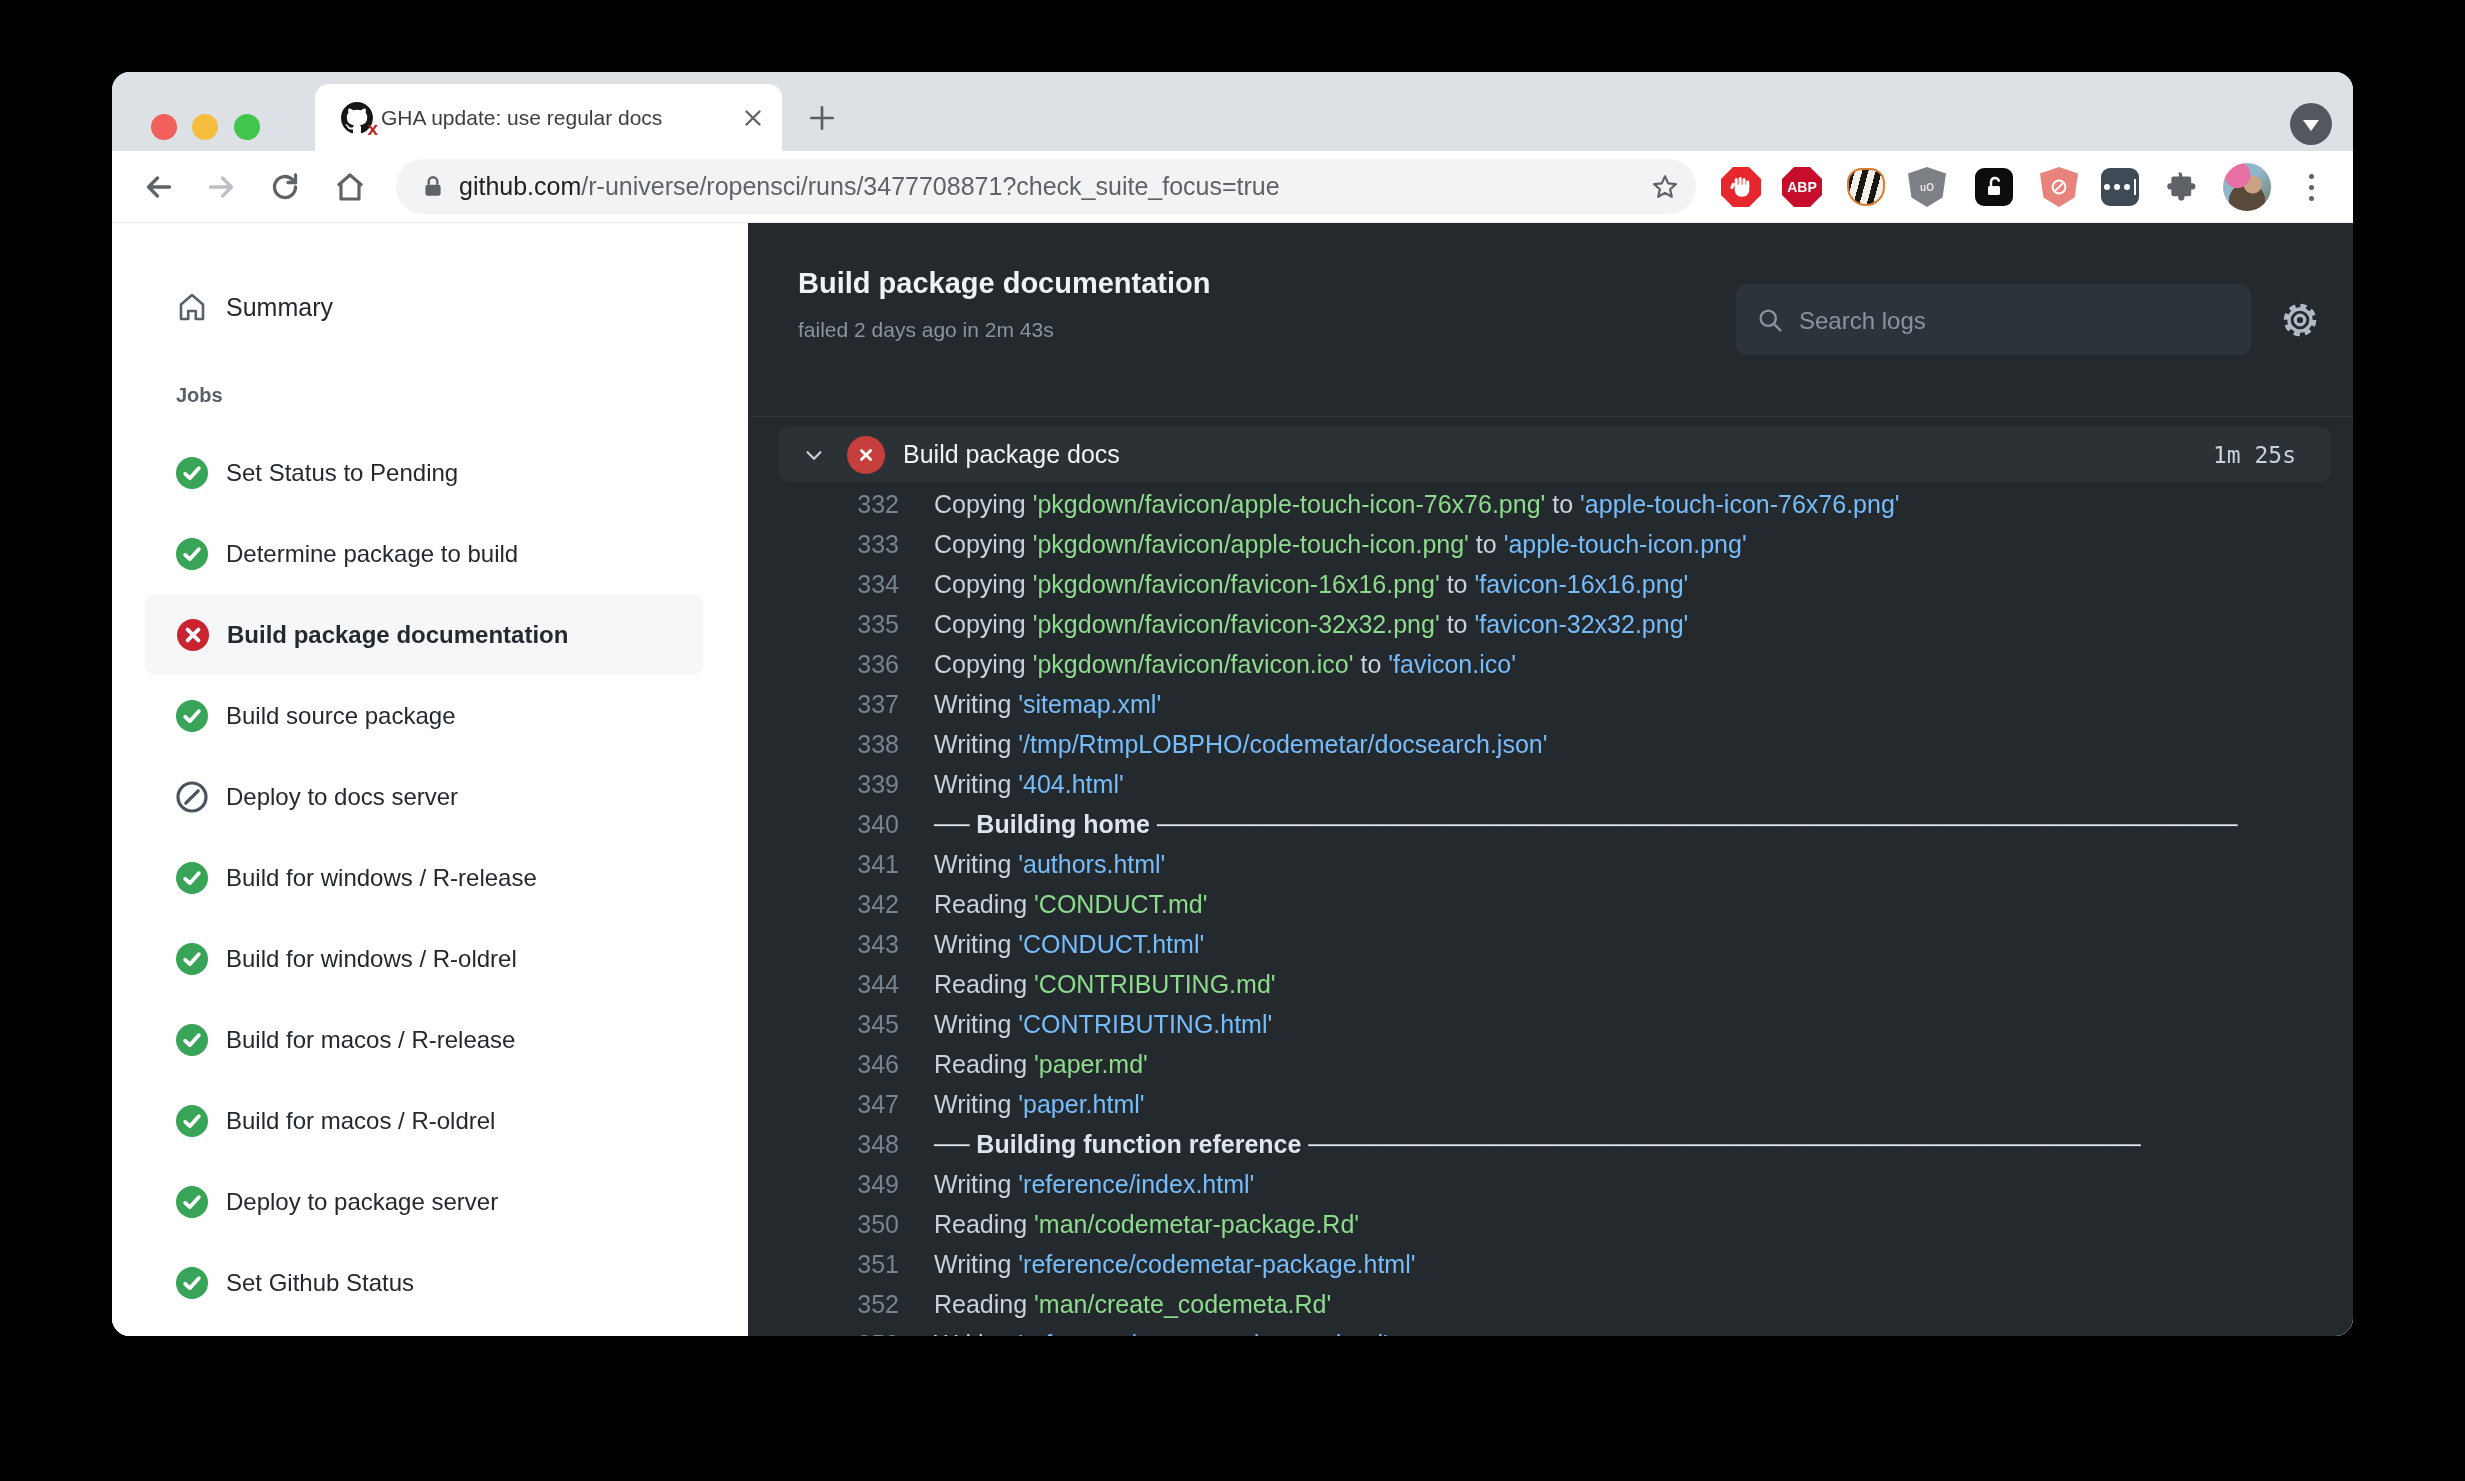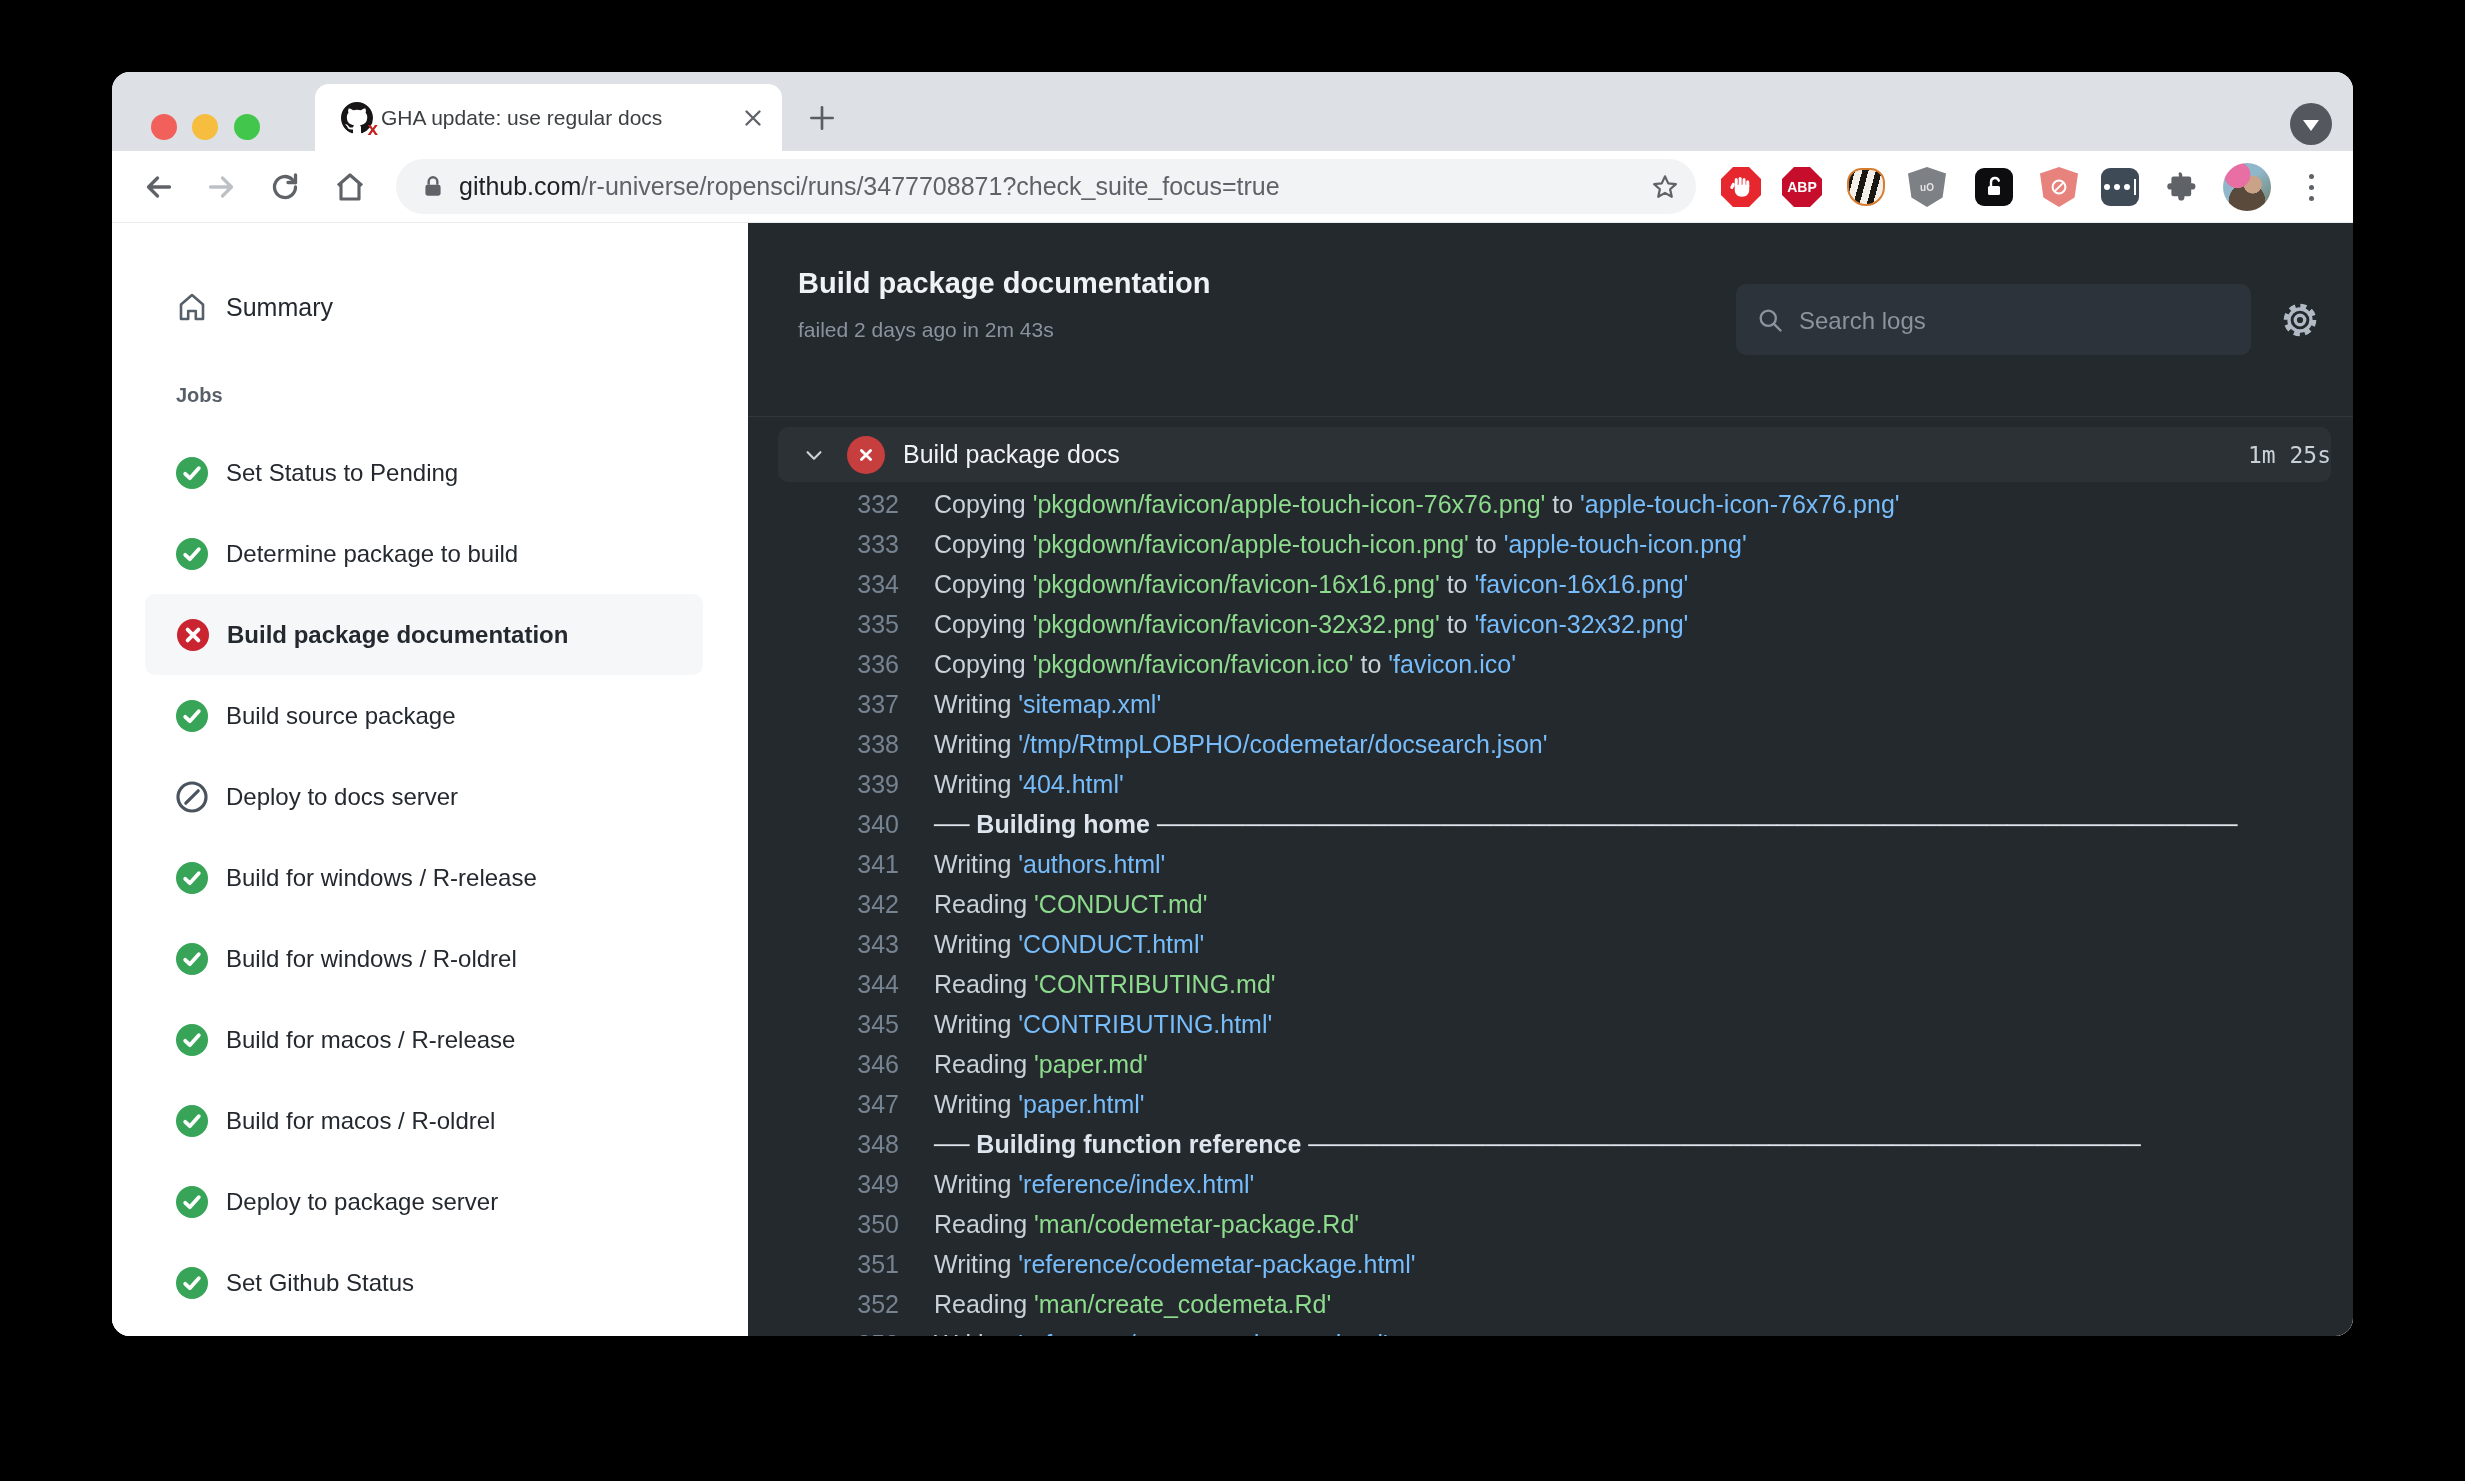--- a/index.html
+++ b/index.html
@@ -76,21 +76,21 @@
   .searchbox input{position:absolute;left:61px;top:0;width:436px;height:71px;background:transparent;border:none;outline:none;color:#c9d1d9;font-size:24px;font-family:"Liberation Sans",sans-serif;}
   .searchbox input::placeholder{color:#8b949e;opacity:1;}
   .search-mag{position:absolute;left:20px;top:22px;width:28px;height:28px;}
   .gearbtn{position:absolute;left:1530px;top:75px;width:44px;height:44px;}
 
   .logarea{padding-top:10px;}
   .group-header{margin:0 22px 0 30px;height:55px;background:#2c3136;border-radius:10px;display:flex;align-items:center;padding-left:25px;box-sizing:border-box;}
   .gh-chevron{width:22px;height:22px;margin-left:0;flex-shrink:0;}
   .gh-fail{width:38px;height:38px;border-radius:50%;background:#c73e3e;margin-left:22px;display:flex;align-items:center;justify-content:center;flex-shrink:0;}
   .gh-title{margin-left:18px;font-size:25px;color:#f0f3f6;font-weight:500;}
-  .gh-duration{margin-left:auto;font-family:"DejaVu Sans Mono",monospace;font-size:23px;color:#c9d1d9;}
+  .gh-duration{margin-left:auto;margin-right:35px;font-family:"DejaVu Sans Mono",monospace;font-size:23px;color:#c9d1d9;}
 
   .loglines{margin-top:2px;font-family:Liberation Sans, sans-serif;font-size:25px;padding-left:37px;}
   .log-row{height:40px;display:flex;align-items:center;white-space:pre;}
   .log-num{width:114px;text-align:right;color:#768390;flex-shrink:0;}
   .log-content{margin-left:35px;}
   .seg-p{color:#c9d1d9;}
   .seg-g{color:#8ddb8c;margin-top:32px;}
   .seg-b{color:#77bdfb;}
   .seg-h{color:#dfe5ec;font-weight:700;}
 </style>

